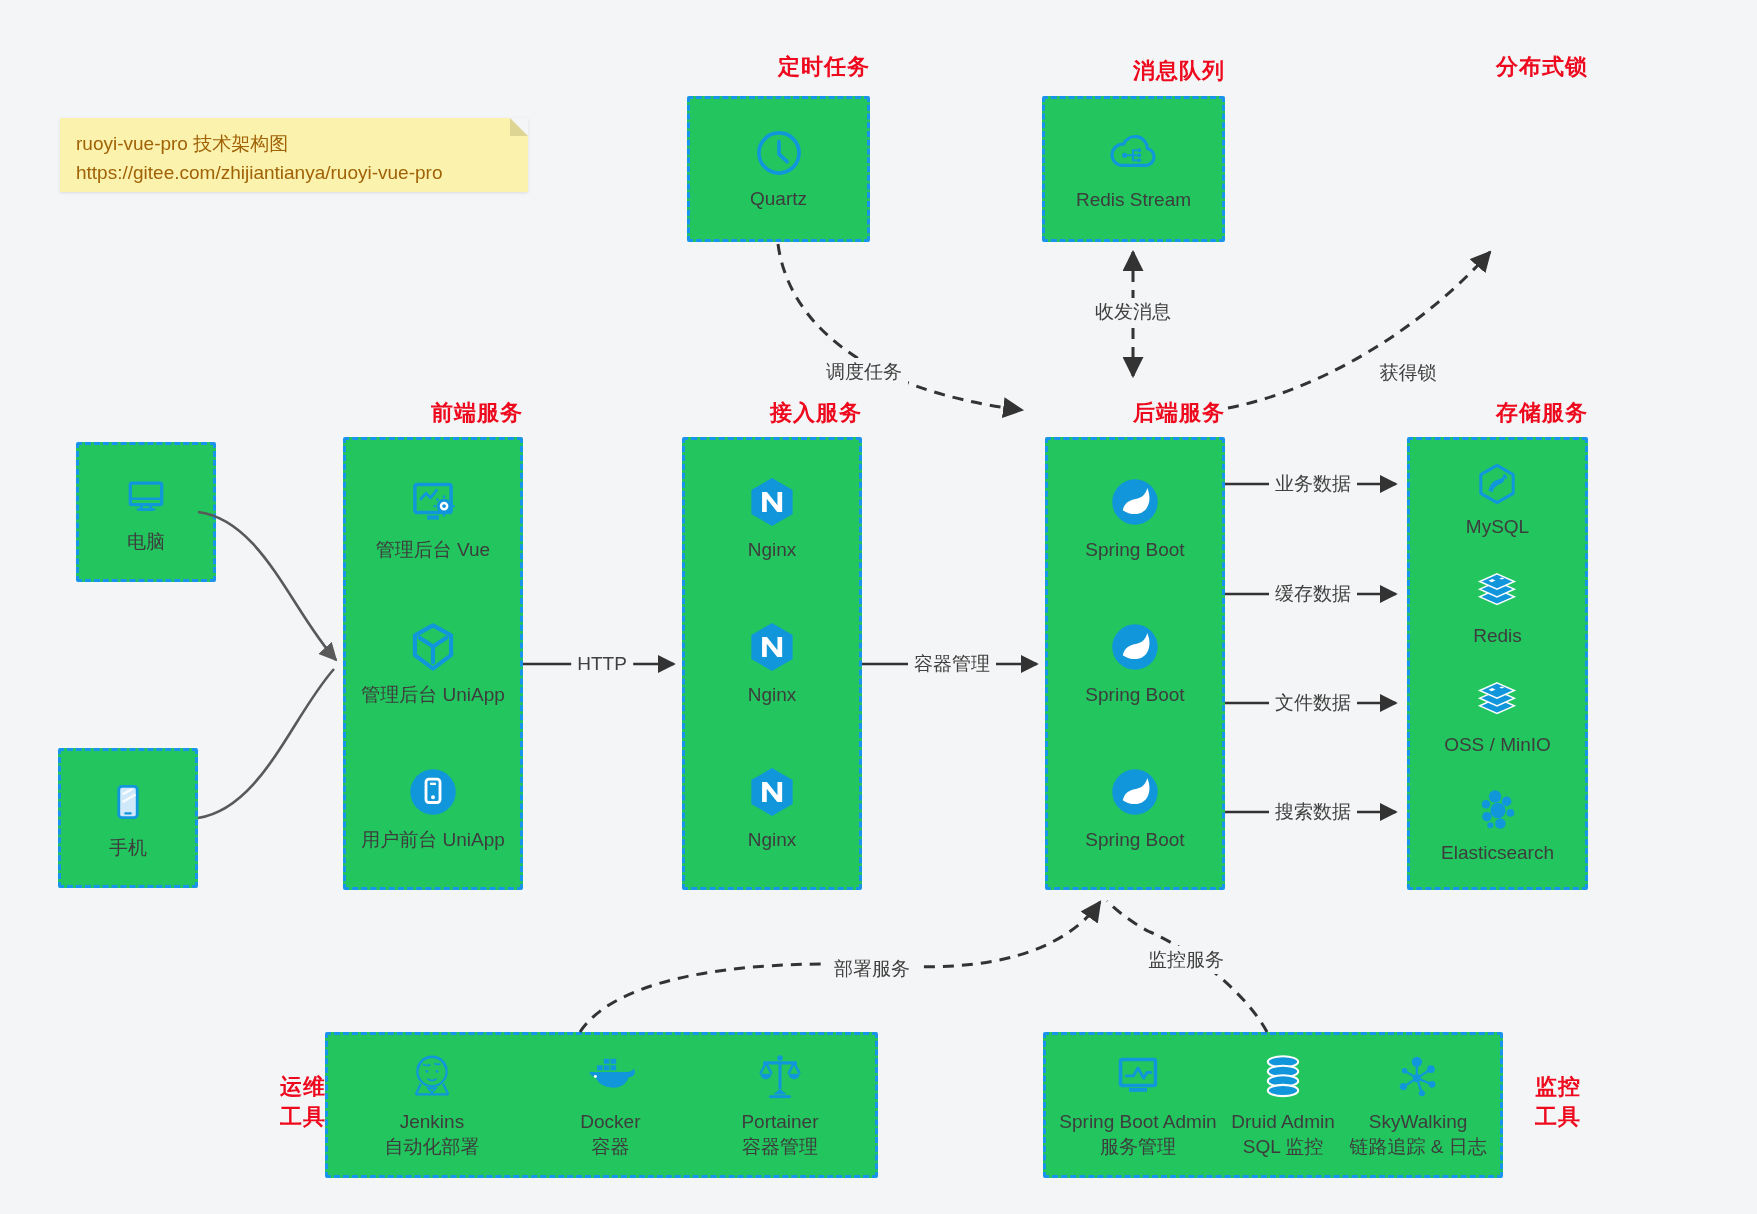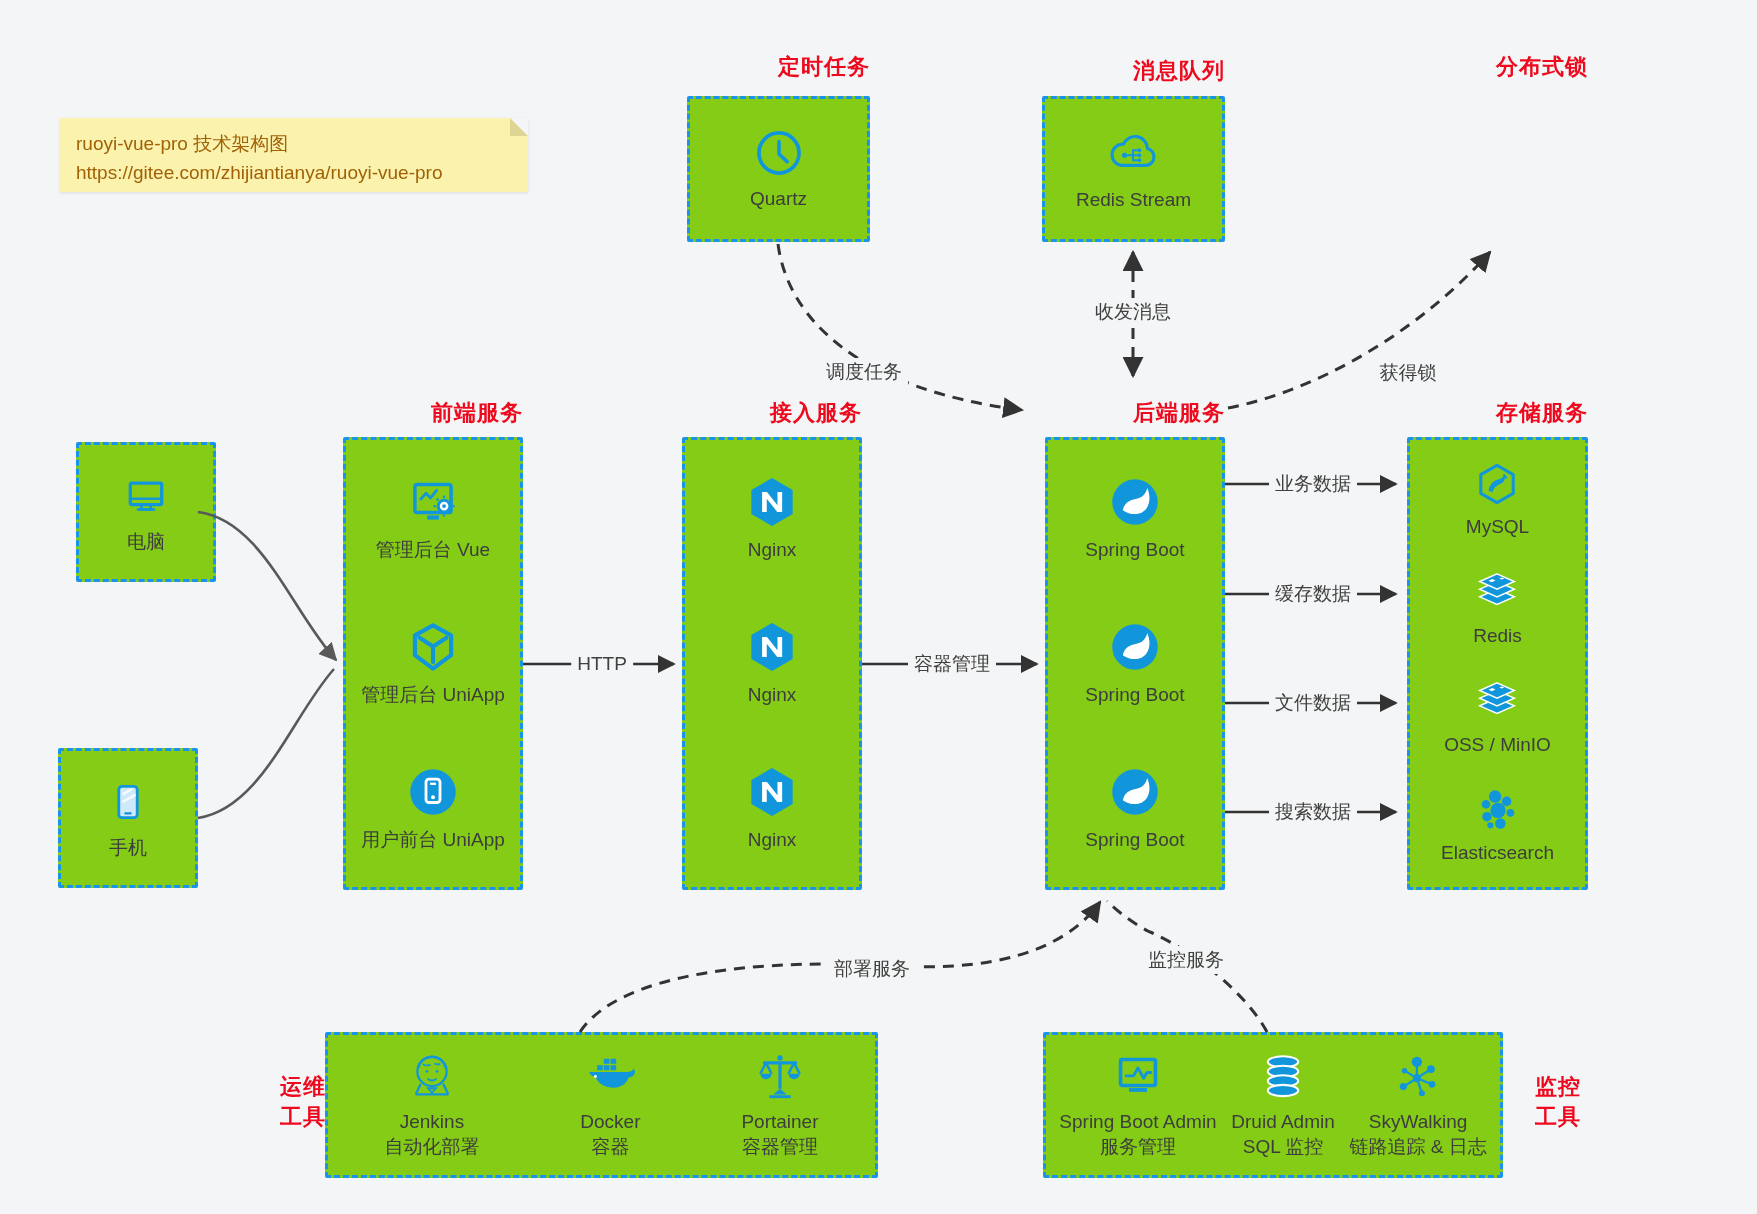--- a/index.html
+++ b/index.html
@@ -1,19 +1,19 @@
 <!DOCTYPE html>
 <html><head>
 <meta charset="utf-8">
 <style>
   html,body{margin:0;padding:0;background:#e8e9ea;}
   .canvas{position:relative;width:1757px;height:1214px;background:#f4f5f6;
     font-family:"Liberation Sans","DejaVu Sans",sans-serif;overflow:hidden;}
   .overlay{position:absolute;left:0;top:0;width:1757px;height:1214px;z-index:3;pointer-events:none;}
-  .gbox{position:absolute;border:3px dashed #1a93ec;background:#84cc16;border-radius:2px;
+  .gbox{position:absolute;border:3px dashed #1a93ec;background:#22c55e;border-radius:2px;
     display:flex;flex-direction:column;justify-content:space-around;align-items:center;
     z-index:2;box-sizing:border-box;padding:6px;}
   .gbox.center{justify-content:center;gap:10px;}
   .gbox.row{flex-direction:row;justify-content:space-around;align-items:center;}
   .gtitle{position:absolute;z-index:2;color:#ee0a1e;font-weight:bold;font-size:22px;
     text-align:right;letter-spacing:1px;white-space:nowrap;}
   .side-label{position:absolute;z-index:2;color:#ee0a1e;font-weight:bold;font-size:22px;
     text-align:right;line-height:30px;letter-spacing:1px;}
   .item{display:flex;flex-direction:column;align-items:center;gap:8px;}
   .hitem{display:flex;flex-direction:column;align-items:center;gap:6px;}

